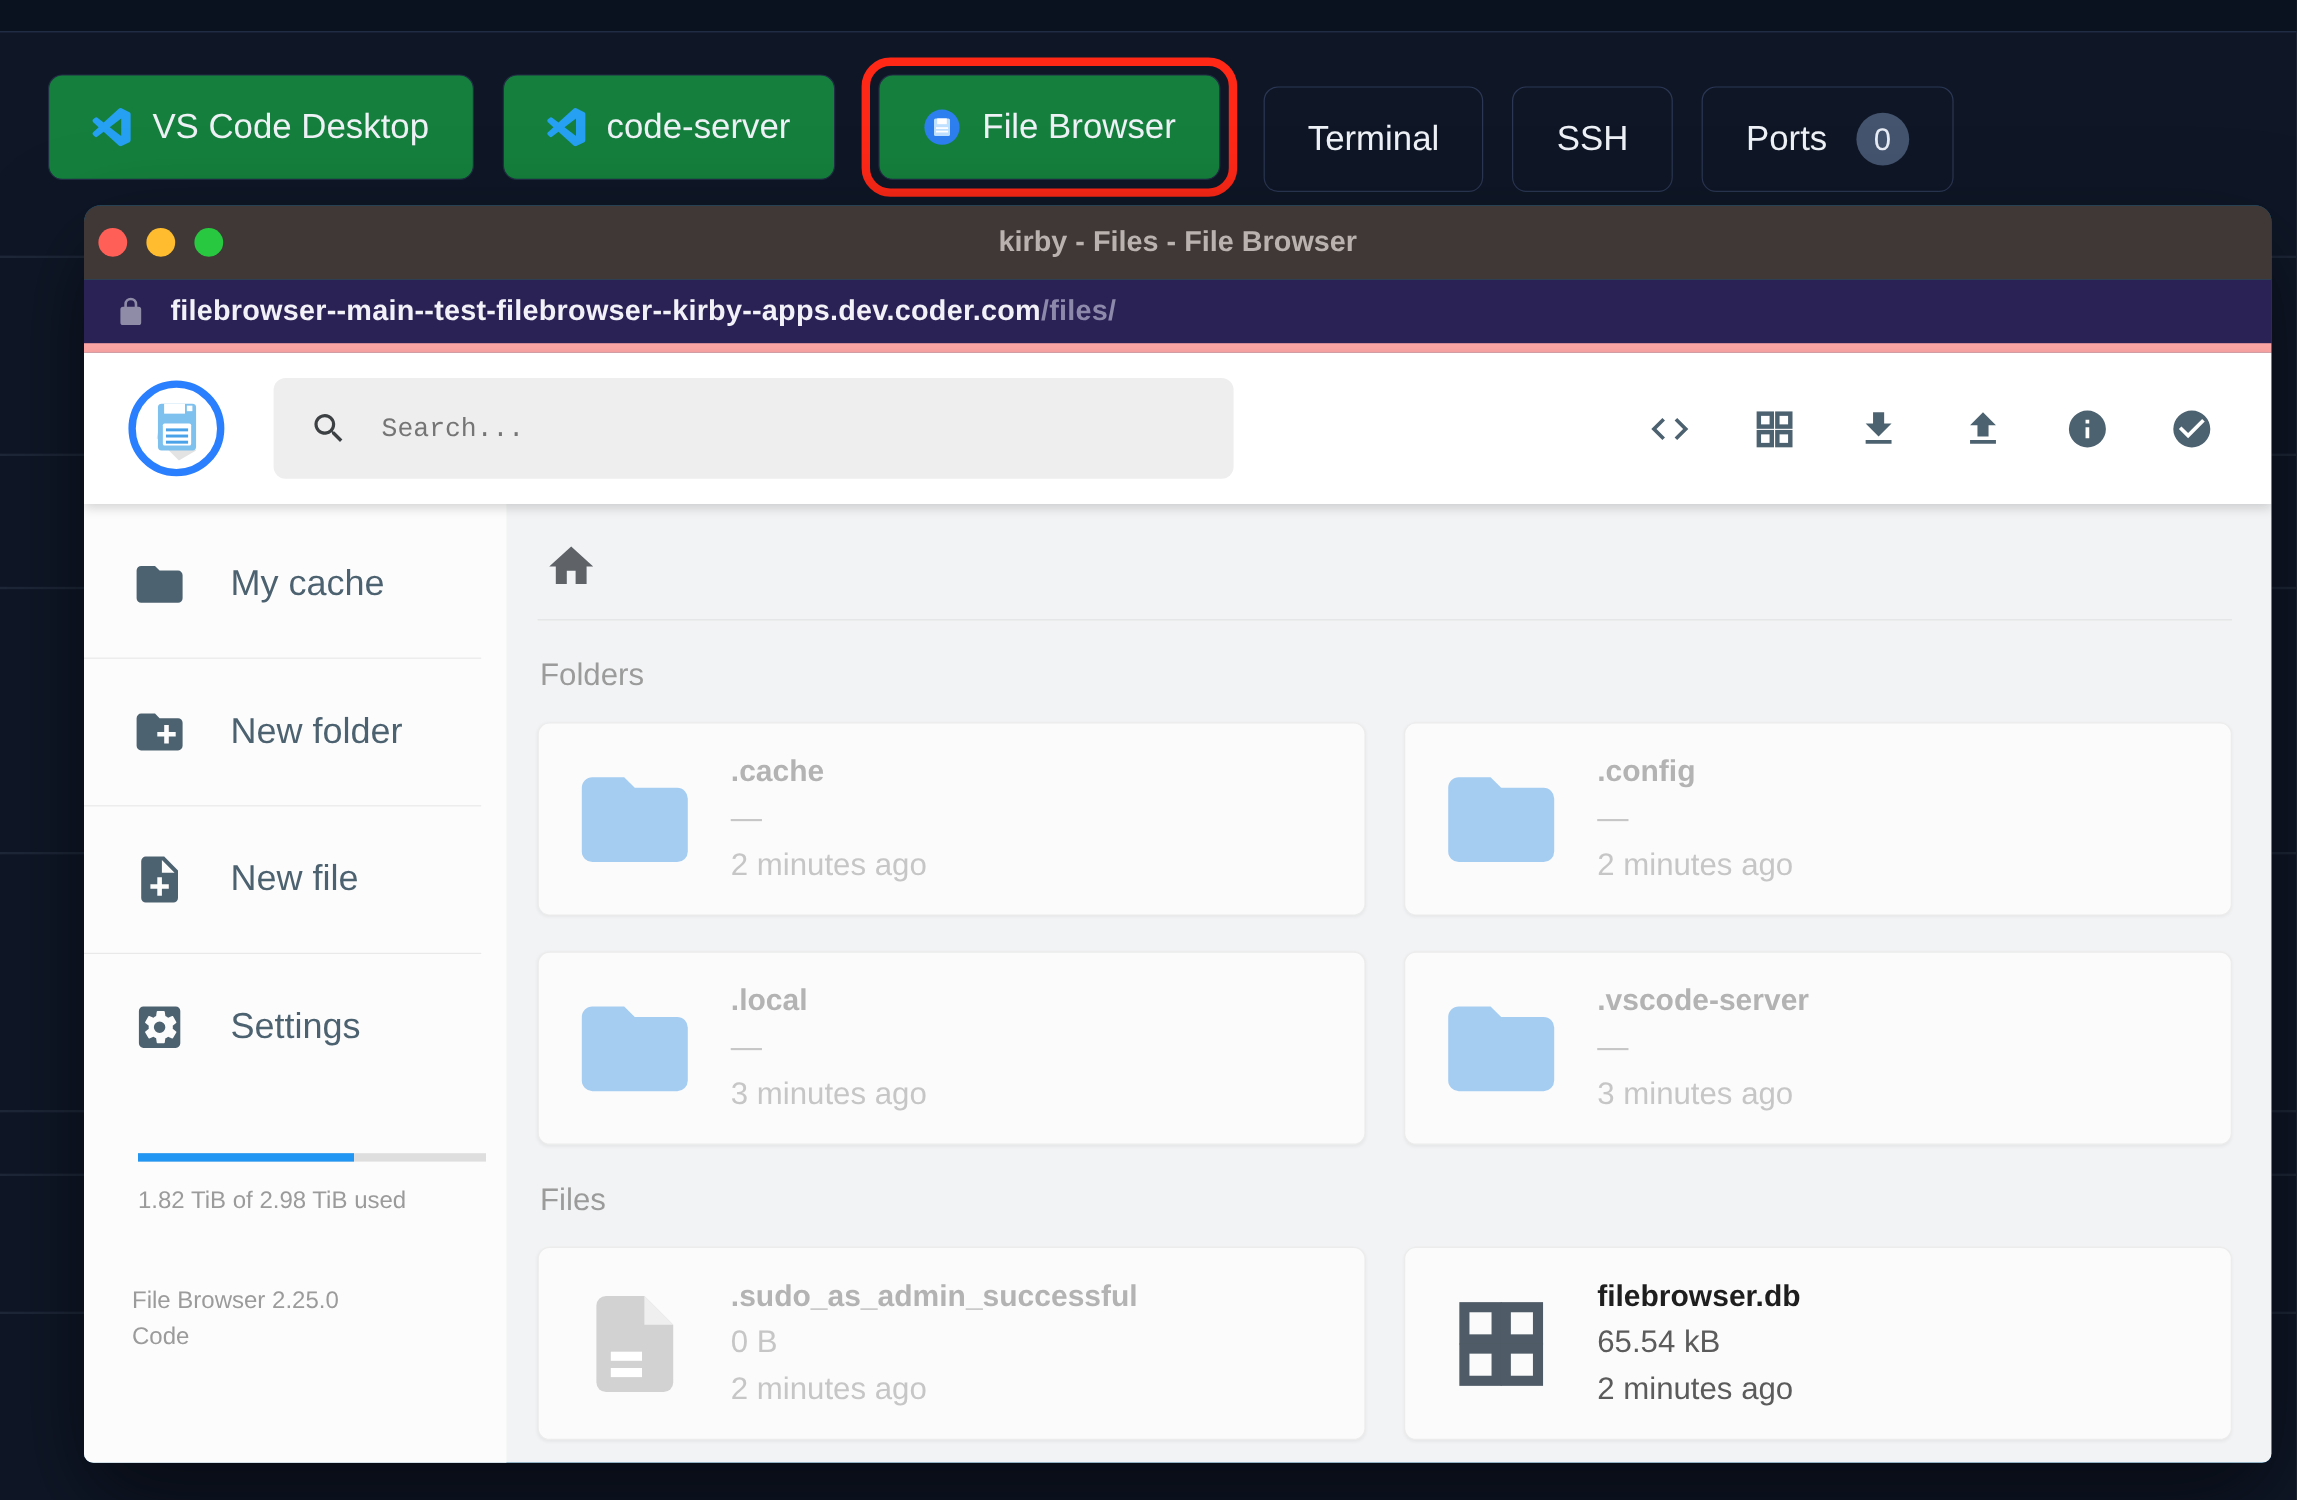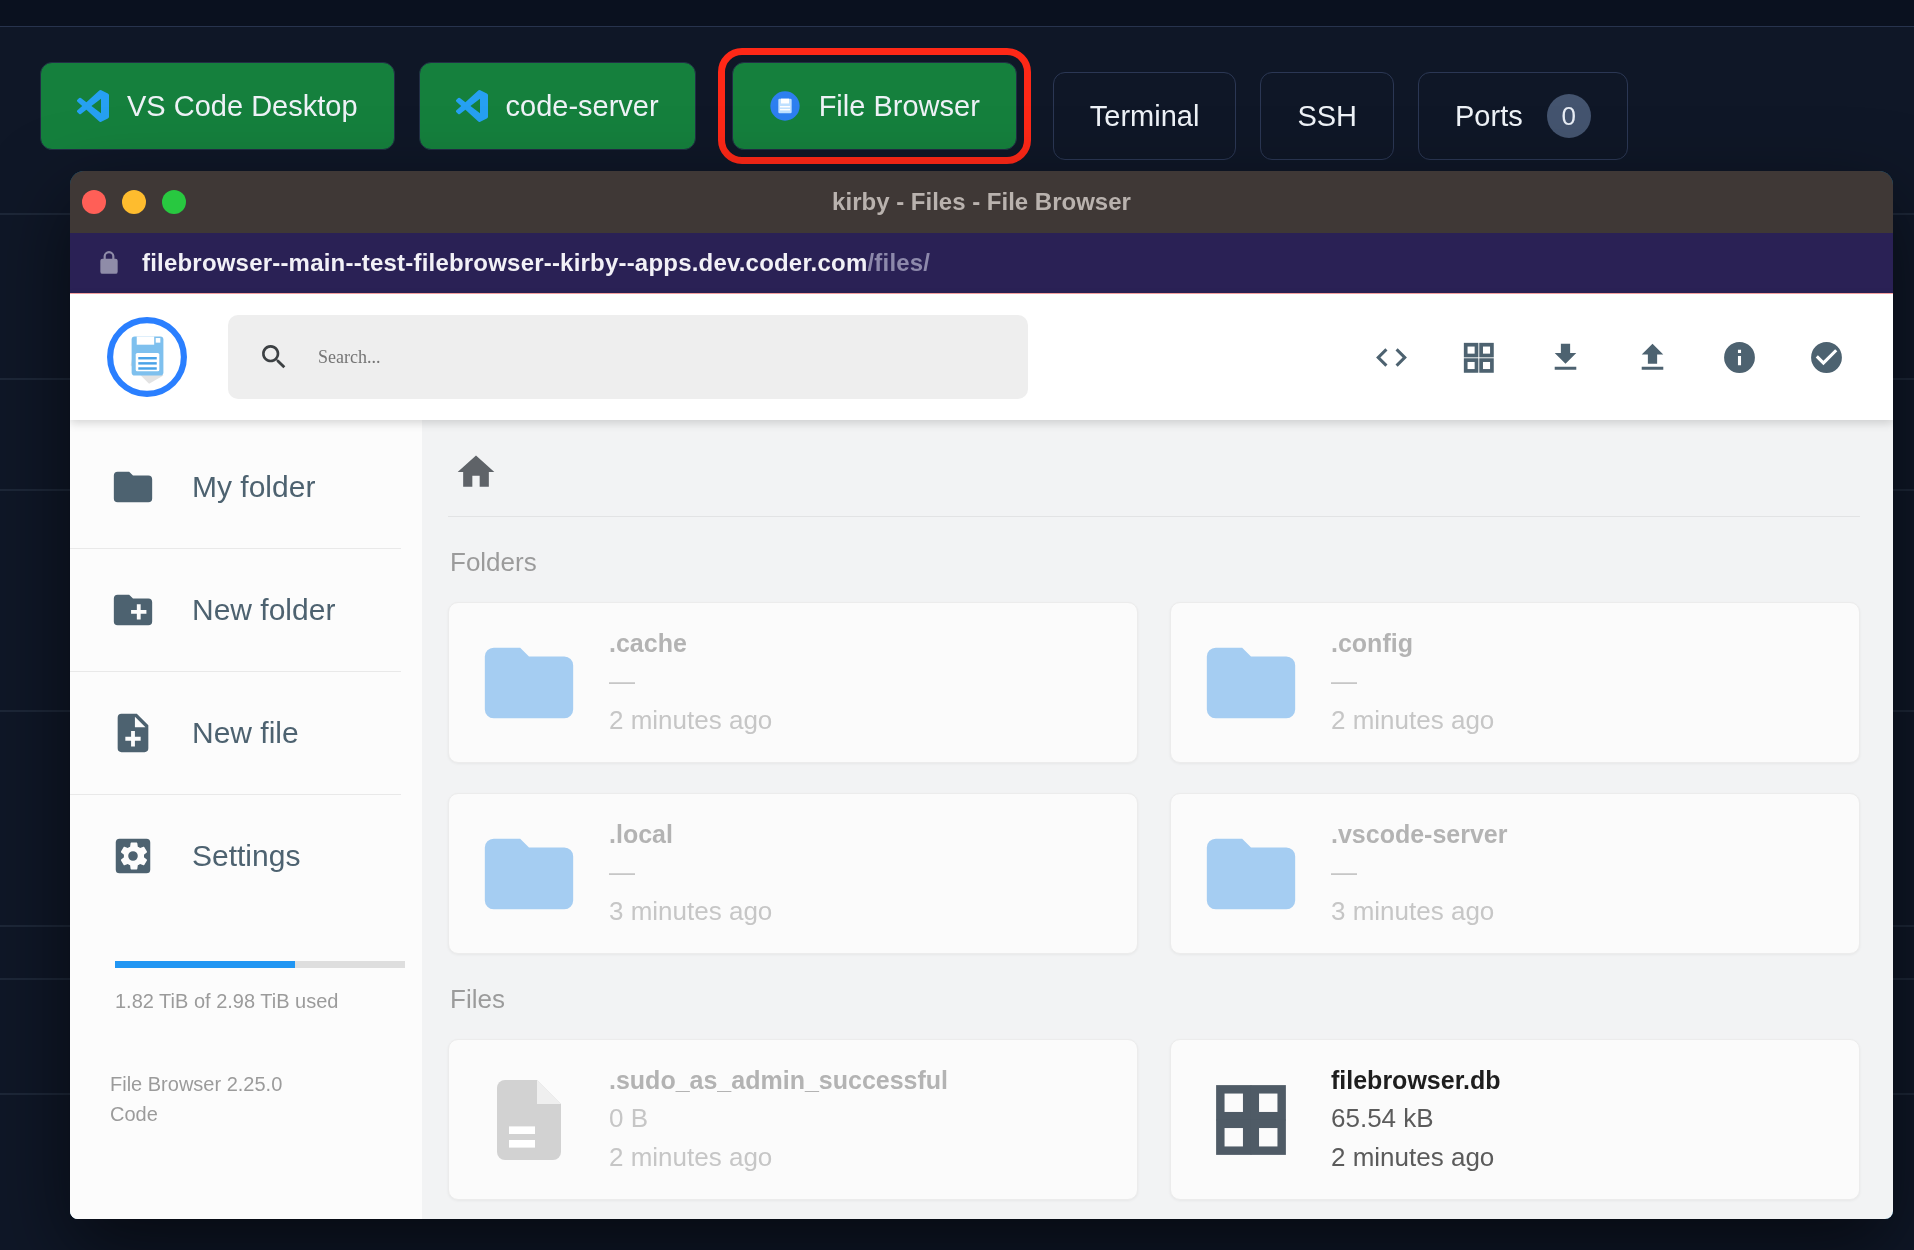--- a/index.html
+++ b/index.html
@@ -22,29 +22,29 @@
 
   
   .window { position:absolute; left:70px; top:171px; width:1823px; height:1048px; border-radius:14px 14px 8px 8px; overflow:hidden; box-shadow:0 30px 80px rgba(0,0,0,.55); display:flex; flex-direction:column; z-index:2; background:#0369a1; }
 
   .titlebar { height:62px; flex:0 0 62px; background:#3f3836; position:relative; display:flex; align-items:center; }
   .lights { display:flex; gap:16px; padding-left:12px; }
   .light { width:24px; height:24px; border-radius:50%; }
   .l-red { background:#ff5f57; } .l-yellow { background:#febc2e; } .l-green { background:#28c840; }
   .win-title { position:absolute; left:0; width:100%; text-align:center; color:#b9b2ae; font-weight:bold; font-size:24px; }
 
-  .urlbar { height:61px; flex:0 0 61px; background:#2a2155; border-bottom:1px solid #fca5a5; display:flex; align-items:center; padding-left:26px; gap:20px; }
+  .urlbar { height:61px; flex:0 0 61px; background:#2a2155; border-bottom:8px solid #fca5a5; display:flex; align-items:center; padding-left:26px; gap:20px; }
   .lock { width:26px; height:26px; color:#8f8ca8; }
   .url { font-size:24px; font-weight:600; color:#f2f1f7; letter-spacing:.2px; }
   .url .path { color:#8d89ab; }
 
   .appheader { height:126px; flex:0 0 126px; background:#ffffff; display:flex; align-items:center; padding:0 48px 0 36px; gap:40px; box-shadow:0 3px 9px rgba(0,0,0,.16); position:relative; z-index:5; }
   .search { flex:0 0 800px; height:84px; background:#eeeeee; border-radius:10px; display:flex; align-items:center; padding:0 30px; gap:28px; }
   .search svg { width:32px; height:32px; color:#3c4043; flex:0 0 auto; }
-  .search input { flex:1; border:none; outline:none; background:transparent; font-size:18px; color:#333; font-family:Liberation Serif, serif; }
+  .search input { flex:1; border:none; outline:none; background:transparent; font-size:22px; color:#333; font-family:Liberation Mono, monospace; }
   .search input::placeholder { color:#757575; }
   .hdr-spacer { flex:1; }
   .hdr-icons { display:flex; align-items:center; gap:50px; }
   .hicon { width:37px; height:37px; color:#4d6270; cursor:pointer; }
 
   .appbody { flex:1; display:flex; background:#f2f3f4; min-height:0; }
 
   
   .sidebar { width:352px; flex:0 0 352px; background:#fcfcfc; padding-top:6px; }
   .side-item { height:122px; display:flex; align-items:center; gap:36px; padding-left:40px; color:#4d6270; font-size:30px; cursor:pointer; }
@@ -202,21 +202,21 @@
       </div>
     </div>
 
     <div class="appbody">
 
       <div class="sidebar">
         <div class="side-item">
           <svg viewBox="0 0 24 24">
               <path fill="#4d6270" d="M10 4H4a2 2 0 0 0-2 2v12a2 2 0 0 0 2 2h16a2 2 0 0 0 2-2V8a2 2 0 0 0-2-2h-8z"></path>
             </svg>
-          <span>My folder</span>
+          <span>My cache</span>
         </div>
         <div class="side-div"></div>
         <div class="side-item">
           <svg viewBox="0 0 24 24">
               <path fill="#4d6270" d="M20 6h-8l-2-2H4a2 2 0 0 0-2 2v12a2 2 0 0 0 2 2h16a2 2 0 0 0 2-2V8a2 2 0 0 0-2-2zm-1 8h-3v3h-2v-3h-3v-2h3V9h2v3h3z"></path>
             </svg>
           <span>New folder</span>
         </div>
         <div class="side-div"></div>
         <div class="side-item">

